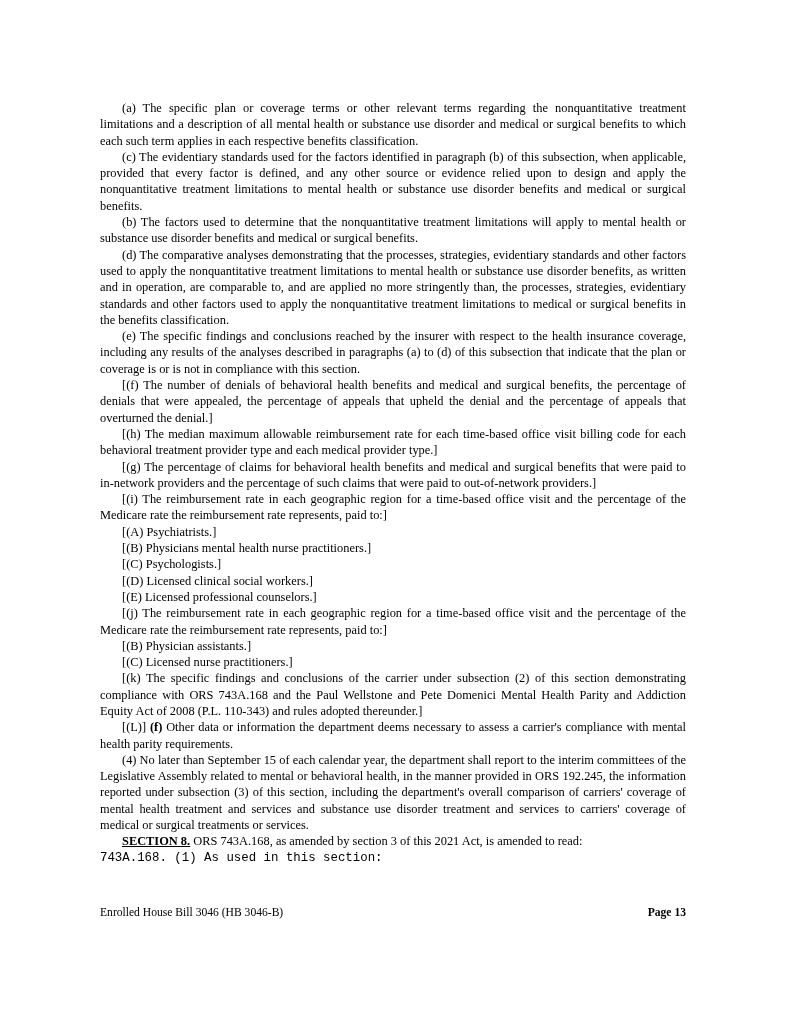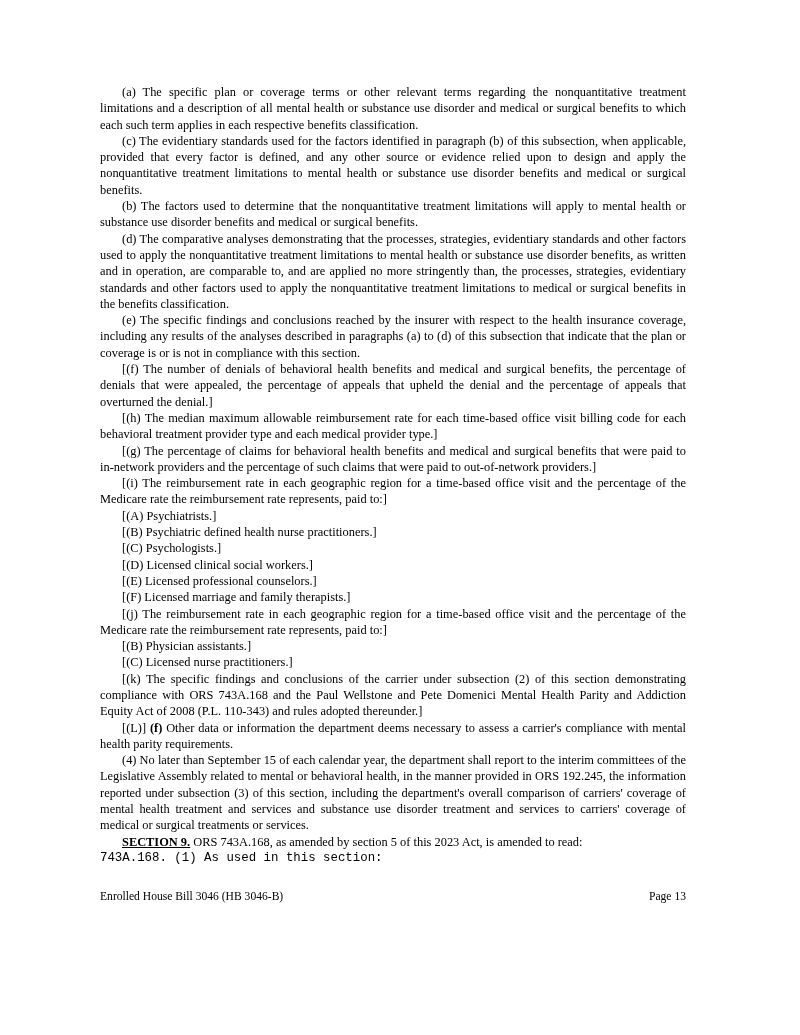--- a/index.html
+++ b/index.html
@@ -9,21 +9,21 @@
   }
   body {
     width: 800px;
     height: 1035px;
     font-family: "Liberation Serif", serif;
     color: #000000;
     position: relative;
   }
   .page {
     position: absolute;
-    left: 0; top: 0;
+    left: 0; top: 16px;
     width: 800px;
     height: 832px;
     background: #ffffff;
     box-sizing: border-box;
   }
   .content {
     position: absolute;
     left: 100px;
     top: 84px;
     width: 586px;
@@ -56,56 +56,55 @@
     position: absolute;
     left: 100px;
     top: 890px;
     width: 586px;
     display: flex;
     justify-content: space-between;
     font-size: 11.6px;
     font-family: "Liberation Serif", serif;
   }
   .footer-left { text-align: center; }
-  .footer-right { text-align: right; }
+  .footer-right { text-align: right; font-weight: bold; }
 </style>
 </head>
 <body>
 
 <div class="page">
   <div class="content">
 
     <p class="indent">(a) The specific plan or coverage terms or other relevant terms regarding the nonquantitative treatment limitations and a description of all mental health or substance use disorder and medical or surgical benefits to which each such term applies in each respective benefits classification.</p>
     <p class="indent">(c) The evidentiary standards used for the factors identified in paragraph (b) of this subsection, when applicable, provided that every factor is defined, and any other source or evidence relied upon to design and apply the nonquantitative treatment limitations to mental health or substance use disorder benefits and medical or surgical benefits.</p>
     <p class="indent">(b) The factors used to determine that the nonquantitative treatment limitations will apply to mental health or substance use disorder benefits and medical or surgical benefits.</p>
     <p class="indent">(d) The comparative analyses demonstrating that the processes, strategies, evidentiary standards and other factors used to apply the nonquantitative treatment limitations to mental health or substance use disorder benefits, as written and in operation, are comparable to, and are applied no more stringently than, the processes, strategies, evidentiary standards and other factors used to apply the nonquantitative treatment limitations to medical or surgical benefits in the benefits classification.</p>
     <p class="indent">(e) The specific findings and conclusions reached by the insurer with respect to the health insurance coverage, including any results of the analyses described in paragraphs (a) to (d) of this subsection that indicate that the plan or coverage is or is not in compliance with this section.</p>
     <p class="indent ital">[(f) The number of denials of behavioral health benefits and medical and surgical benefits, the percentage of denials that were appealed, the percentage of appeals that upheld the denial and the percentage of appeals that overturned the denial.]</p>
     <p class="indent ital">[(h) The median maximum allowable reimbursement rate for each time-based office visit billing code for each behavioral treatment provider type and each medical provider type.]</p>
     <p class="indent ital">[(g) The percentage of claims for behavioral health benefits and medical and surgical benefits that were paid to in-network providers and the percentage of such claims that were paid to out-of-network providers.]</p>
     <p class="indent ital">[(i) The reimbursement rate in each geographic region for a time-based office visit and the percentage of the Medicare rate the reimbursement rate represents, paid to:]</p>
     <p class="indent ital">[(A) Psychiatrists.]</p>
-    <p class="indent ital">[(B) Psychiatric defined health nurse practitioners.]</p>
+    <p class="indent ital">[(B) Physicians mental health nurse practitioners.]</p>
     <p class="indent ital">[(C) Psychologists.]</p>
     <p class="indent ital">[(D) Licensed clinical social workers.]</p>
     <p class="indent ital">[(E) Licensed professional counselors.]</p>
-    <p class="indent ital">[(F) Licensed marriage and family therapists.]</p>
     <p class="indent ital">[(j) The reimbursement rate in each geographic region for a time-based office visit and the percentage of the Medicare rate the reimbursement rate represents, paid to:]</p>
     <p class="indent ital">[(B) Physician assistants.]</p>
     <p class="indent ital">[(C) Licensed nurse practitioners.]</p>
     <p class="indent ital">[(k) The specific findings and conclusions of the carrier under subsection (2) of this section demonstrating compliance with ORS 743A.168 and the Paul Wellstone and Pete Domenici Mental Health Parity and Addiction Equity Act of 2008 (P.L. 110-343) and rules adopted thereunder.]</p>
 
     <p class="indent">
       <span class="ital">[(L)] </span><span class="bold">(f)</span><span> Other data or information the department deems necessary to assess a carrier's compliance with mental health parity requirements.</span>
     </p>
 
     <p class="indent">(4) No later than September 15 of each calendar year, the department shall report to the interim committees of the Legislative Assembly related to mental or behavioral health, in the manner provided in ORS 192.245, the information reported under subsection (3) of this section, including the department's overall comparison of carriers' coverage of mental health treatment and services and substance use disorder treatment and services to carriers' coverage of medical or surgical treatments or services.</p>
 
     <p class="indent">
-      <span class="sec-head">SECTION 9.</span><span> ORS 743A.168, as amended by section 5 of this 2023 Act, is amended to read:</span>
+      <span class="sec-head">SECTION 8.</span><span> ORS 743A.168, as amended by section 3 of this 2021 Act, is amended to read:</span>
     </p>
 
     <p class="noindent">743A.168. (1) As used in this section:</p>
 
   </div>
 
   <div class="footer">
     <span class="footer-left">Enrolled House Bill 3046 (HB 3046-B)</span>
     <span class="footer-right">Page 13</span>
   </div>

